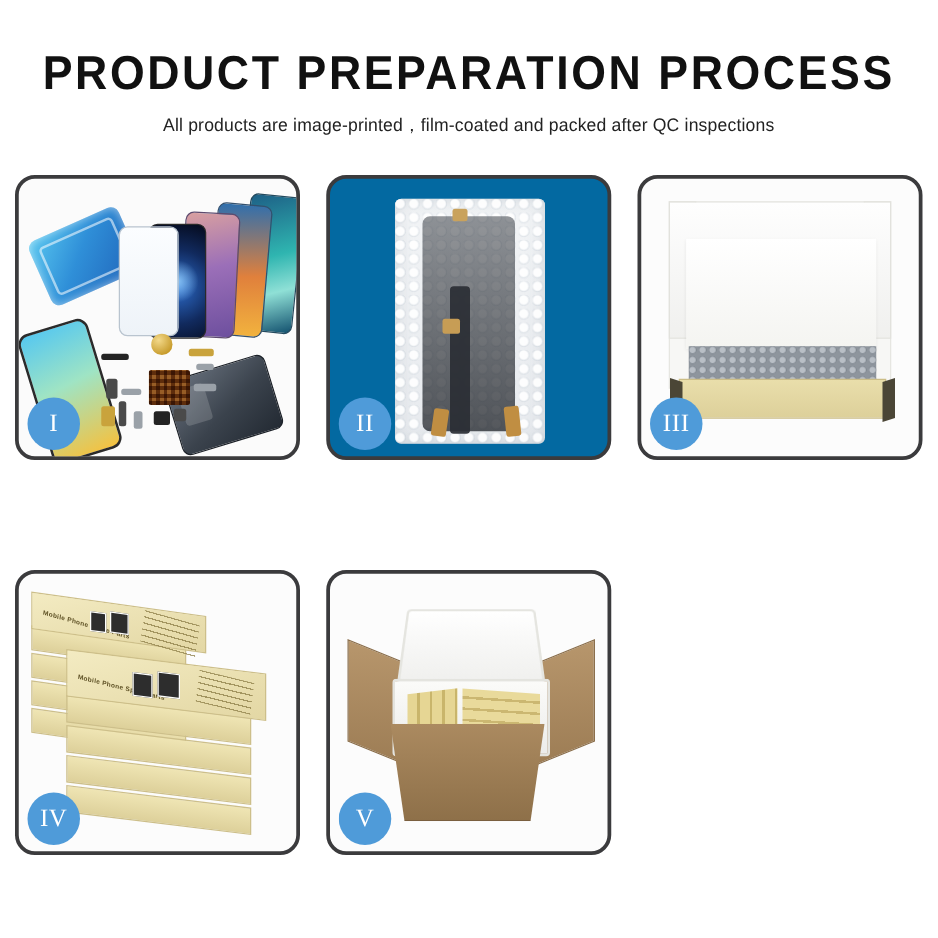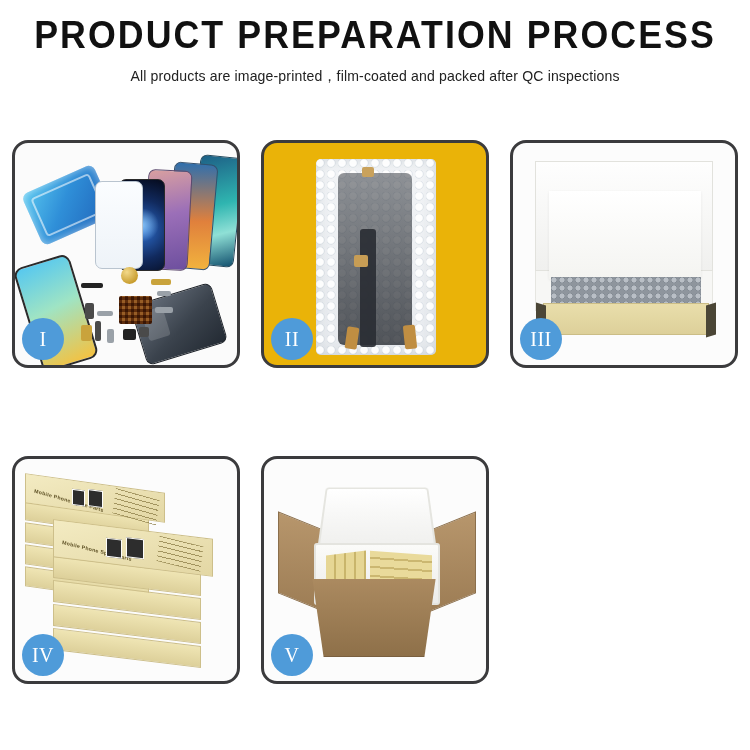--- a/index.html
+++ b/index.html
@@ -3,21 +3,21 @@
 <meta charset="utf-8">
 <style>
   * { margin:0; padding:0; box-sizing:border-box; }
   body {
     width:750px; height:750px;
     background:#ffffff;
     font-family:"Liberation Sans", sans-serif;
     overflow:hidden;
     position:relative;
   }
-  .header { width:750px; padding-top:16px; text-align:center; }
+  .header { width:750px; padding-top:40px; text-align:center; }
   .title {
     font-size:38px; font-weight:bold; color:#111111;
     letter-spacing:2.2px; line-height:1.0;
     font-family:"Liberation Sans", sans-serif;
     transform:scaleX(0.94); transform-origin:center;
     white-space:nowrap;
   }
   .subtitle {
     margin-top:13px; font-size:14.5px; color:#222222;
     letter-spacing:0.15px; white-space:nowrap;
@@ -114,21 +114,21 @@
     background:repeating-linear-gradient(90deg,#7a4b20 0 3px,#c49a62 3px 6px),
                repeating-linear-gradient(0deg,#7a4b20 0 3px,#c49a62 3px 6px);
     background-blend-mode:multiply; border-radius:2px;
   }
   .pt { position:absolute; background:#4a4a4a; border-radius:2px; }
   .pt.light { background:#9aa1a8; }
   .pt.gold { background:#c9a33c; }
   .pt.dark { background:#232323; }
 
   
-  .p2 { background:#eab308; }
+  .p2 { background:#0369a1; }
   .bubblebag {
     position:absolute; left:52px; top:16px; width:120px; height:196px;
     background:linear-gradient(180deg,#f2f4f6,#e7eaee);
     border-radius:5px;
     box-shadow:inset 0 0 14px rgba(170,180,190,.55);
   }
   .bubblebag:before{
     content:""; position:absolute; inset:0; border-radius:5px;
     background:
       radial-gradient(circle at 4px 4px, rgba(255,255,255,.95) 3.2px, rgba(190,200,210,.35) 4.4px, transparent 5px);

